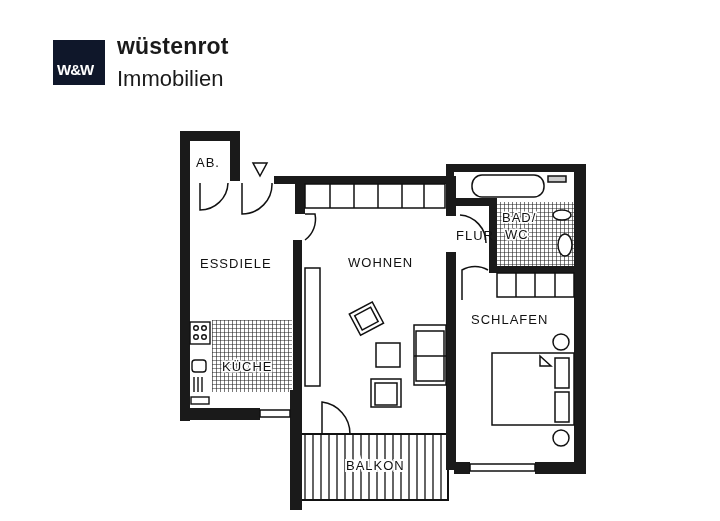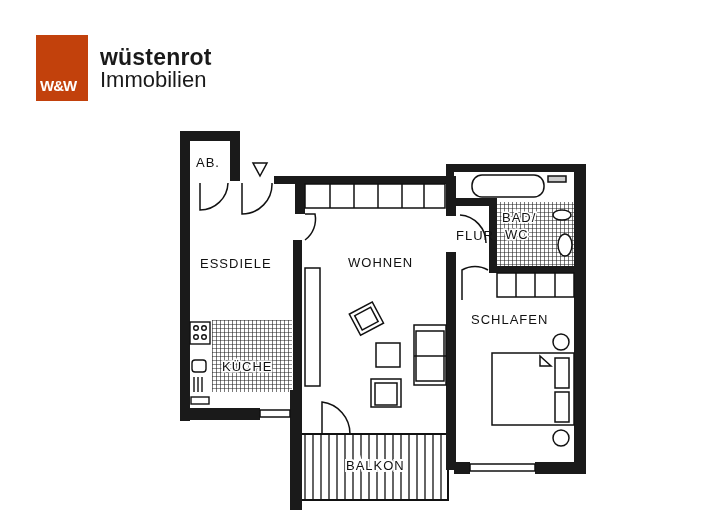--- a/index.html
+++ b/index.html
@@ -1,22 +1,22 @@
 <!DOCTYPE html>
 <html><head>
   <meta charset="utf-8">
   <style>
     html, body { margin: 0; padding: 0; background: #ffffff; }
     body { width: 720px; height: 521px; position: relative; overflow: hidden; font-family: "Liberation Sans", sans-serif; }
     .logo { position: absolute; left: 36px; top: 35px; display: flex; align-items: center; }
-    .logo-box { width: 52px; height: 66px; background: #c2410c; position: relative; }
+    .logo-box { width: 52px; height: 45px; background: #0f172a; position: relative; margin-left: 17px; }
     .logo-box span { position: absolute; left: 4px; bottom: 7px; color: #fff; font-weight: bold; font-size: 15px; letter-spacing: -1px; font-family: "Liberation Sans", sans-serif; }
     .logo-text { margin-left: 12px; line-height: 1; }
     .brand { font-weight: bold; font-size: 23px; color: #1a1a1a; letter-spacing: 0.2px; text-align: right; }
-    .sub { font-size: 22px; color: #1a1a1a; margin-top: 0; }
+    .sub { font-size: 22px; color: #1a1a1a; margin-top: 10px; }
     svg.plan { position: absolute; left: 0; top: 0; }
     .lbl { font-family: "Liberation Sans", sans-serif; font-size: 13px; fill: #111; letter-spacing: 1px; }
   </style>
 </head>
 <body>
 
 <div class="logo">
   <div class="logo-box">
     <span>W&amp;W</span>
   </div>

